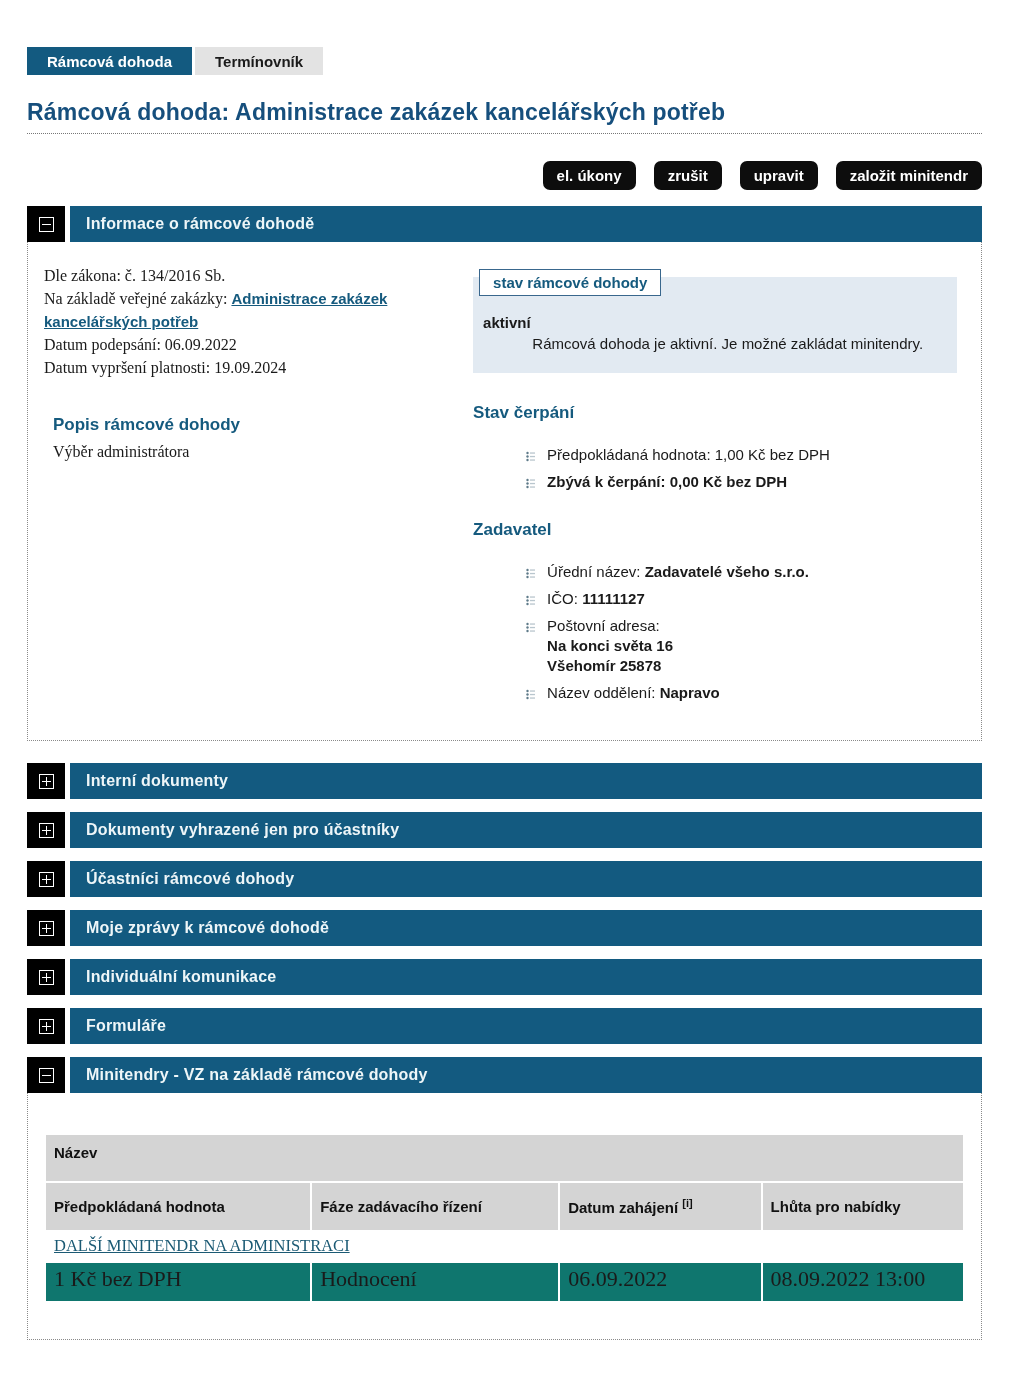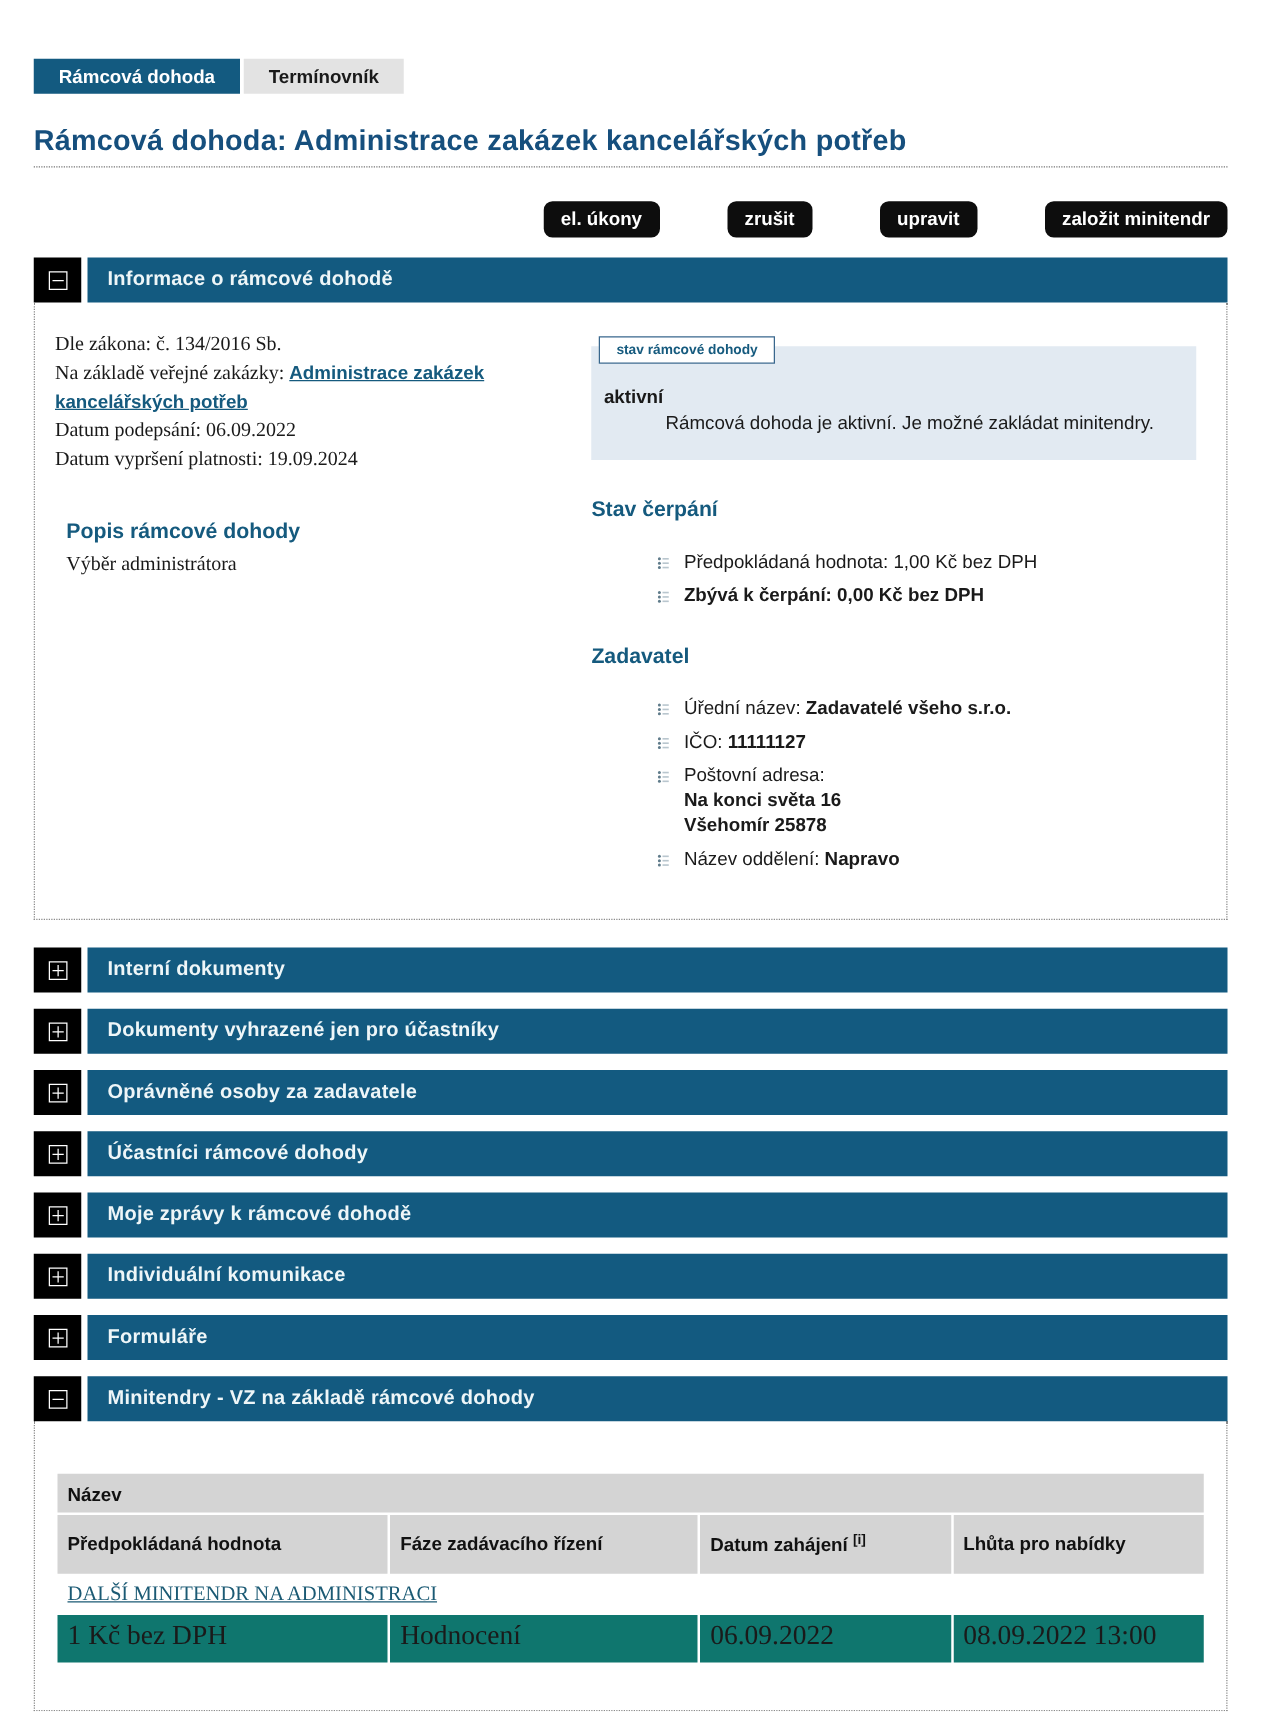--- a/index.html
+++ b/index.html
@@ -26,21 +26,21 @@
     margin-top: 24px; font-size: 23px; font-weight: bold; color: #164f7d;
     letter-spacing: 0.2px;
   }
   .title-rule { border: none; border-bottom: 1px dotted #777; margin-top: 7px; }
 
   
   .actions { display: flex; justify-content: flex-end; gap: 18px; margin: 27px 0 16px 0; }
   .actions button {
     background: #0d0d0d; color: #fff; border: none; border-radius: 7px;
     font-family: "Liberation Sans", sans-serif;
-    font-weight: bold; font-size: 15px; padding: 6px 14px; cursor: pointer; margin-left: 36px;
+    font-weight: bold; font-size: 15px; padding: 6px 14px; cursor: pointer;
   }
 
   
   .bar { display: flex; height: 36px; }
   .bar + .bar { margin-top: 13px; }
   .toggle-btn {
     width: 38px; height: 36px; background: #000; border: none; cursor: pointer;
     display: flex; align-items: center; justify-content: center; flex: none;
     margin-right: 5px; padding: 0;
   }
@@ -67,21 +67,21 @@
   .serif { font-family: "Liberation Serif", serif; font-size: 16px; }
   .info-lines { line-height: 23px; color: #1a1a1a; }
   .link {
     font-family: "Liberation Sans", sans-serif; font-size: 15px;
     color: #155a7e; font-weight: bold; text-decoration: underline; cursor: pointer;
   }
 
   .status-box { background: #e2eaf2; padding: 0 16px 18px 10px; margin-top: 13px; }
   .status-label {
     display: inline-block; background: #fff; border: 1px solid #39678d;
-    color: #155a7e; font-weight: bold; font-size: 11px;
+    color: #155a7e; font-weight: bold; font-size: 15px;
     padding: 4px 13px; transform: translateY(-8px); margin-left: -4px;
   }
   .status-value { font-weight: bold; margin: 10px 0 2px 0; }
   .status-desc { line-height: 22px; max-width: 440px; text-align: right; }
 
   h2.blue-h { color: #155a7e; font-size: 17px; font-weight: bold; }
   .popis-block { margin-top: 36px; padding-left: 9px; }
   .popis-block .serif { margin-top: 8px; }
 
   .right-col h2.cerpani-h { margin-top: 30px; }
@@ -95,21 +95,21 @@
   .addr-line { font-weight: bold; margin-top: 0; }
 
   
   .mini-panel { padding: 40px 16px 36px 16px; }
   table.mini-table {
     width: 100%; border-collapse: separate; border-spacing: 2px; table-layout: fixed;
   }
   table.mini-table .hdr td, table.mini-table th {
     background: #d4d4d4; text-align: left; font-weight: bold; font-size: 15px; color: #111;
   }
-  table.mini-table .hdr td { padding: 9px 8px 5px 8px; }
+  table.mini-table .hdr td { padding: 9px 8px 20px 8px; }
   table.mini-table th { padding: 14px 8px; }
   table.mini-table th sup { font-size: 11px; font-weight: bold; }
   td.link-cell { background: #fff; padding: 4px 8px 5px 8px; }
   td.link-cell a {
     font-family: "Liberation Serif", serif; font-size: 16.5px;
     color: #1b5a74; text-decoration: underline; cursor: pointer;
   }
   tr.vals td {
     background: #0f766e; padding: 3px 8px 9px 8px;
     font-family: "Liberation Serif", serif; font-size: 22px; color: #1a1a1a;
@@ -260,29 +260,20 @@
     <div class="bar-title">Interní dokumenty</div>
   </div>
   <div class="bar">
     <button class="toggle-btn">
       <span class="tbox plus">
           <span class="th"></span>
           <span class="tv"></span>
         </span>
     </button>
     <div class="bar-title">Dokumenty vyhrazené jen pro účastníky</div>
-  </div>
-  <div class="bar">
-    <button class="toggle-btn">
-      <span class="tbox plus">
-          <span class="th"></span>
-          <span class="tv"></span>
-        </span>
-    </button>
-    <div class="bar-title">Oprávněné osoby za zadavatele</div>
   </div>
   <div class="bar">
     <button class="toggle-btn">
       <span class="tbox plus">
           <span class="th"></span>
           <span class="tv"></span>
         </span>
     </button>
     <div class="bar-title">Účastníci rámcové dohody</div>
   </div>

